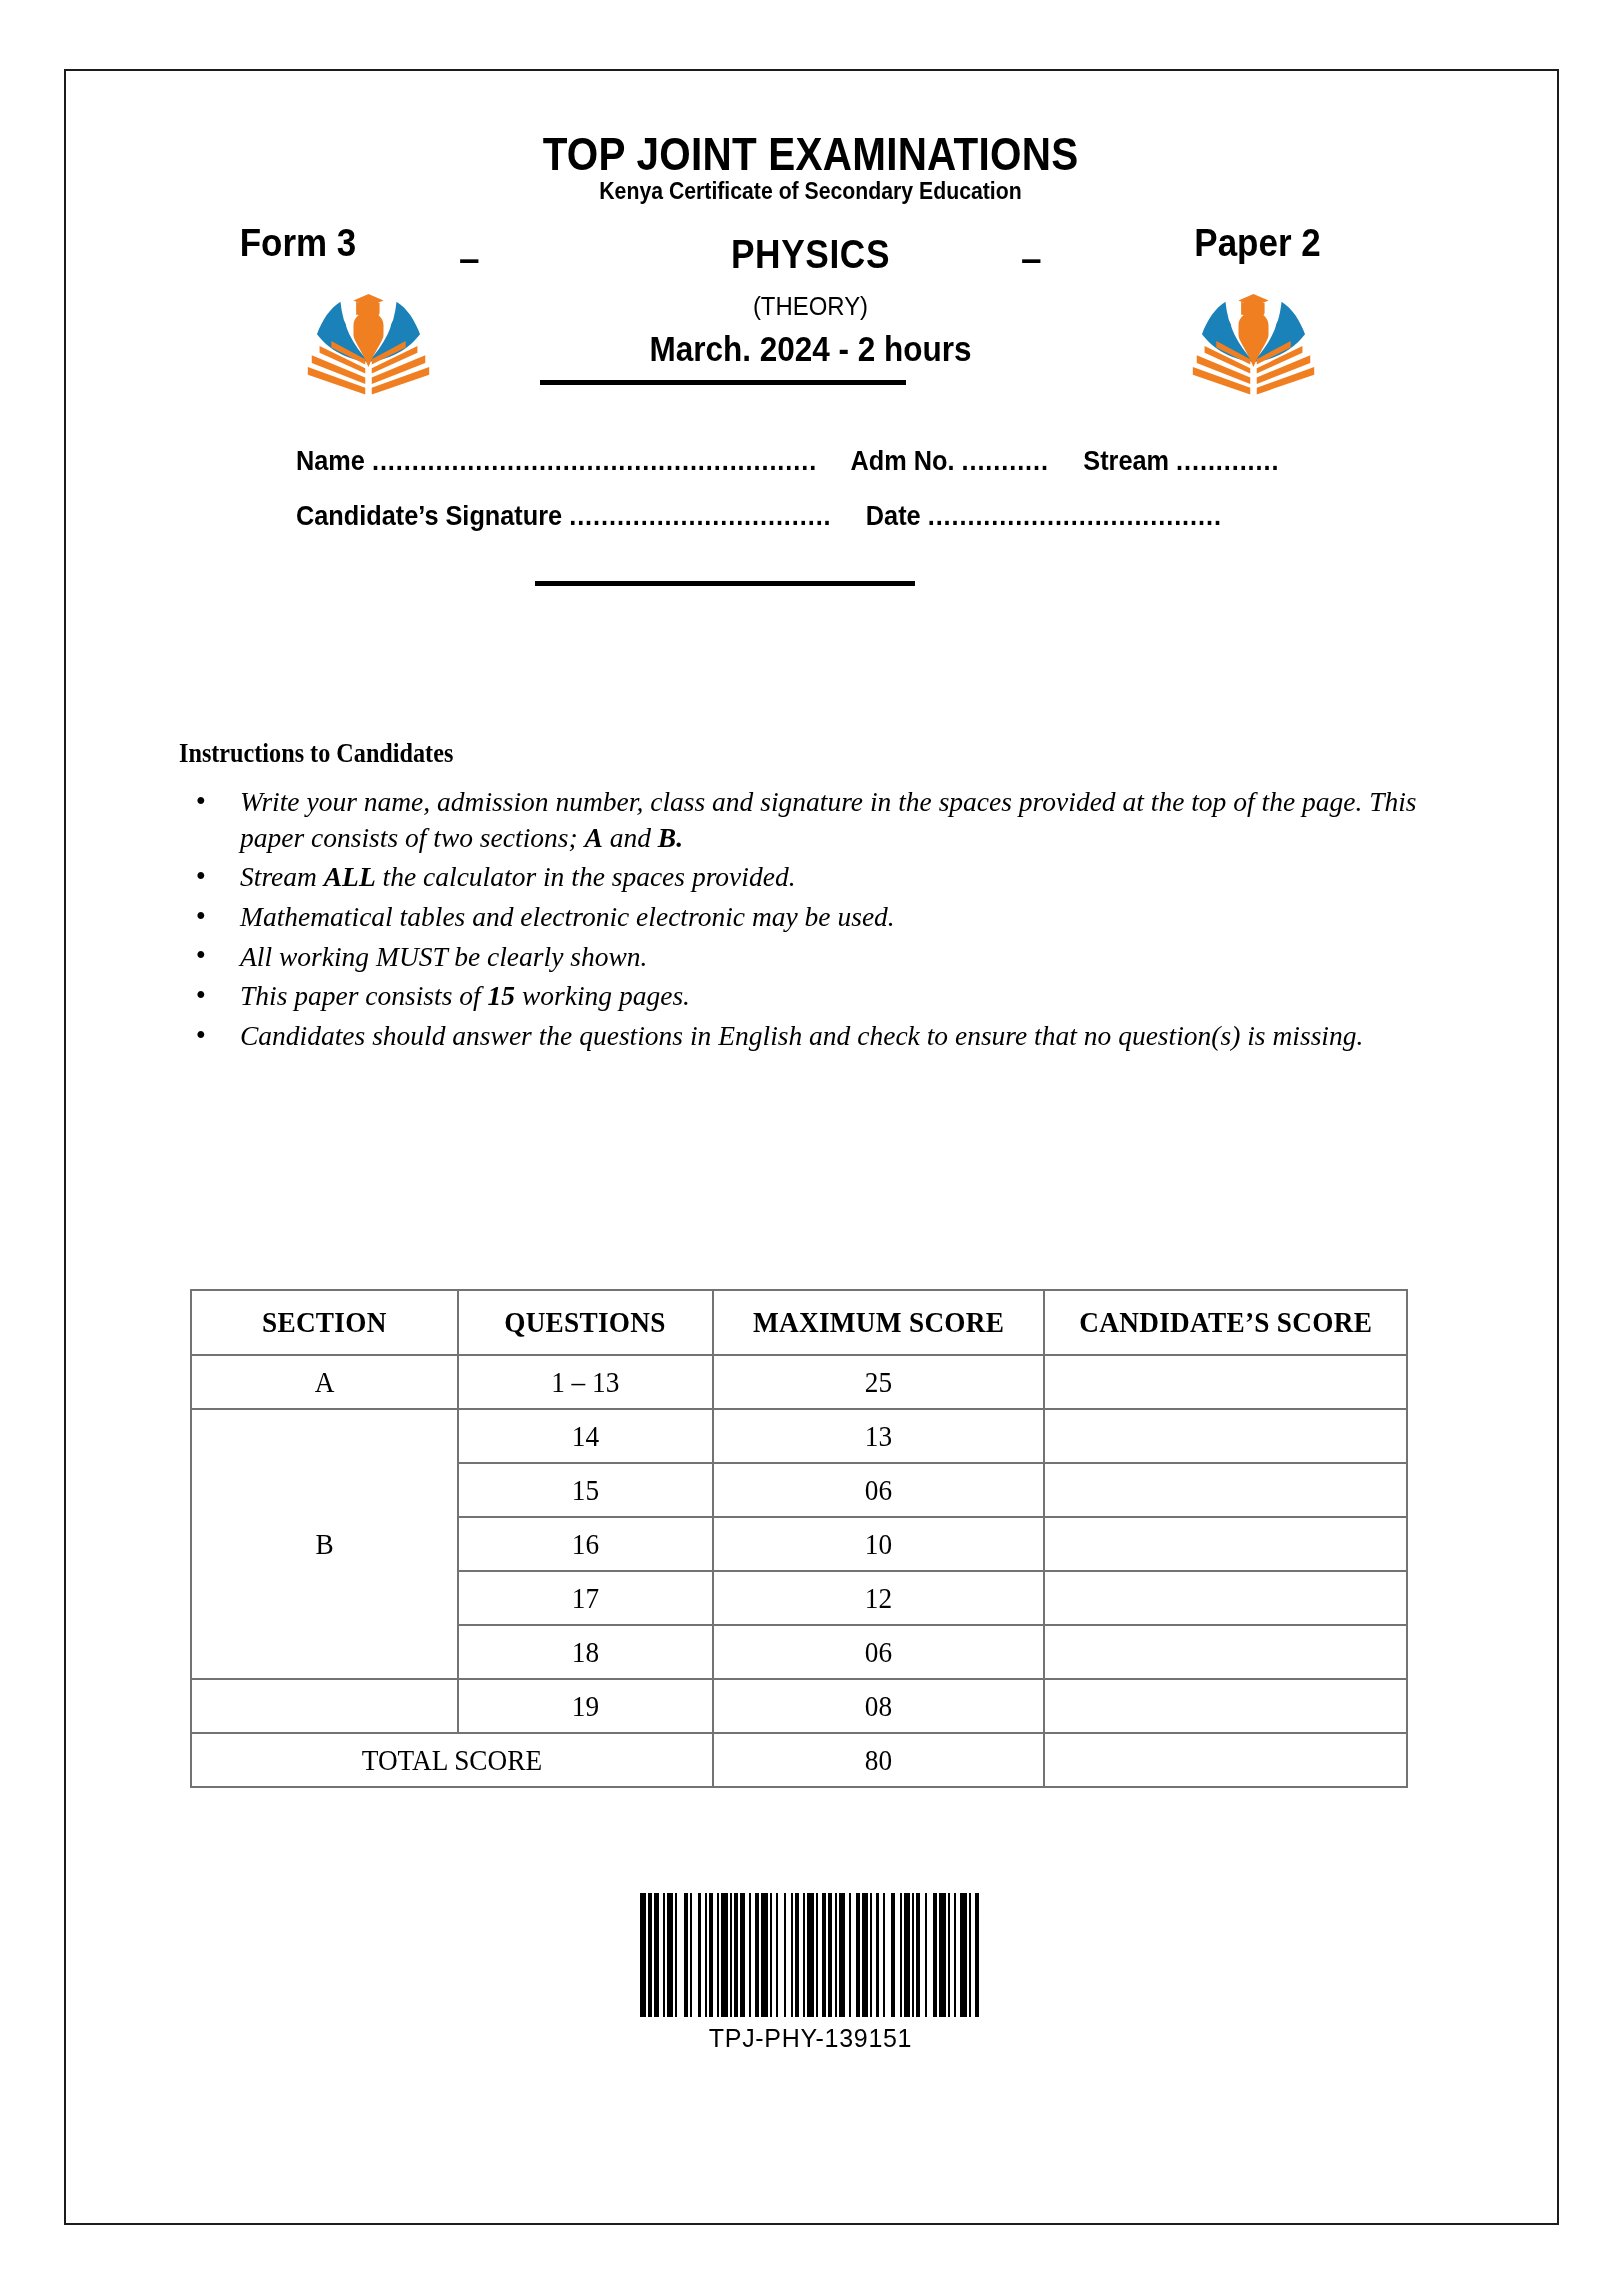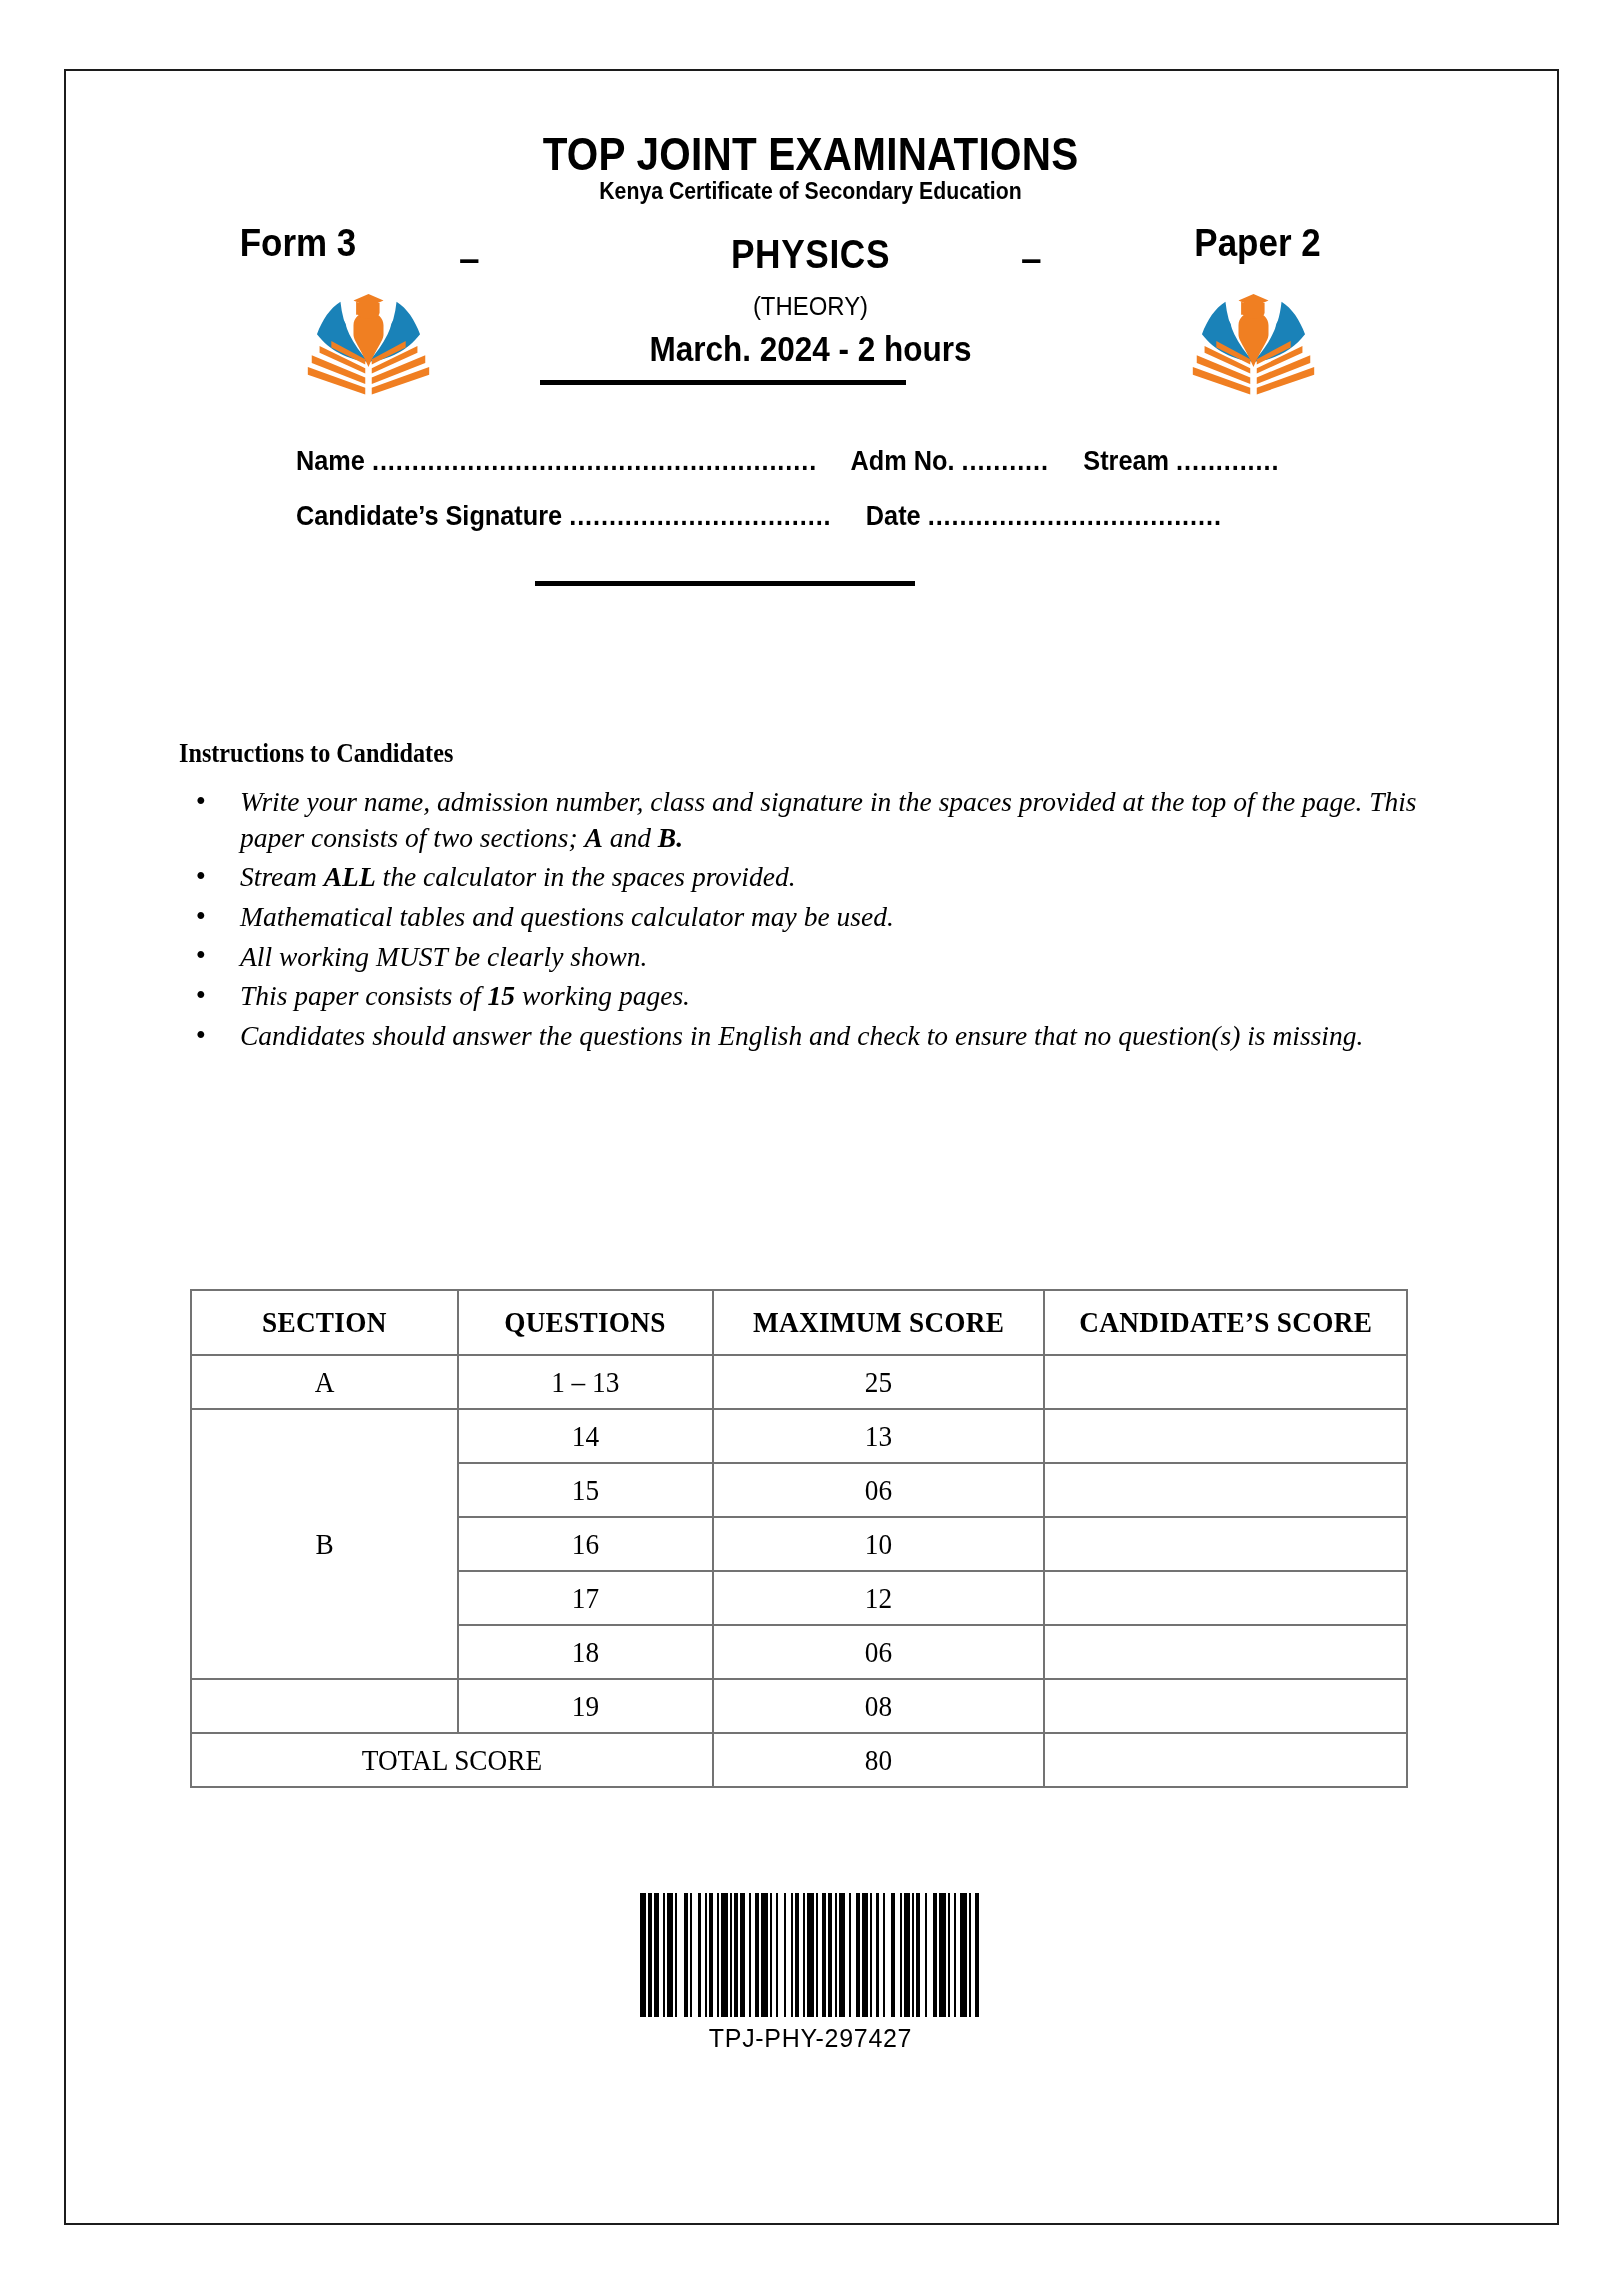--- a/index.html
+++ b/index.html
@@ -364,21 +364,21 @@
     </div>
 
     <div class="hrule" id="rule-2"></div>
   </div>
 
   <div id="instructions-heading">Instructions to Candidates</div>
 
   <ul id="instructions-list">
       <li><span class="bullet">•</span><span>Write your name, admission number, class and signature in the spaces provided at the top of the page.  This paper consists of two sections; </span><b>A</b><span> and </span><b>B.</b></li>
       <li><span class="bullet">•</span><span>Stream </span><b>ALL</b><span> the calculator in the spaces provided.</span></li>
-      <li><span class="bullet">•</span><span>Mathematical tables and questions calculator may be used.</span></li>
+      <li><span class="bullet">•</span><span>Mathematical tables and electronic electronic may be used.</span></li>
       <li><span class="bullet">•</span><span>All working MUST be clearly shown.</span></li>
       <li><span class="bullet">•</span><span>This paper consists of </span><b>15</b><span> working pages.</span></li>
       <li><span class="bullet">•</span><span>Candidates should answer the questions in English and check to ensure that no question(s) is missing.</span></li>
     </ul>
 
 
   <table id="score-table">
     <thead>
       <tr>
         <th class="col-section">
@@ -437,17 +437,17 @@
         <tr>
           <td class="total-label" colspan="2"><span>TOTAL SCORE</span></td>
           <td class="col-max total-max"><span>80</span></td>
           <td class="col-cand"><span></span></td>
         </tr>
       </tbody>
   </table>
 
   <div id="barcode-block">
     <div id="barcode-bars"><i style="width: 6.3px; background: rgb(0, 0, 0);"></i><i style="width: 2.1px; background: transparent;"></i><i style="width: 4.2px; background: rgb(0, 0, 0);"></i><i style="width: 2.1px; background: transparent;"></i><i style="width: 4.2px; background: rgb(0, 0, 0);"></i><i style="width: 4.2px; background: transparent;"></i><i style="width: 2.1px; background: rgb(0, 0, 0);"></i><i style="width: 2.1px; background: transparent;"></i><i style="width: 6.3px; background: rgb(0, 0, 0);"></i><i style="width: 2.1px; background: transparent;"></i><i style="width: 2.1px; background: rgb(0, 0, 0);"></i><i style="width: 6.3px; background: transparent;"></i><i style="width: 4.2px; background: rgb(0, 0, 0);"></i><i style="width: 2.1px; background: transparent;"></i><i style="width: 2.1px; background: rgb(0, 0, 0);"></i><i style="width: 6.3px; background: transparent;"></i><i style="width: 2.1px; background: rgb(0, 0, 0);"></i><i style="width: 4.2px; background: transparent;"></i><i style="width: 2.1px; background: rgb(0, 0, 0);"></i><i style="width: 2.1px; background: transparent;"></i><i style="width: 4.2px; background: rgb(0, 0, 0);"></i><i style="width: 4.2px; background: transparent;"></i><i style="width: 2.1px; background: rgb(0, 0, 0);"></i><i style="width: 2.1px; background: transparent;"></i><i style="width: 6.3px; background: rgb(0, 0, 0);"></i><i style="width: 2.1px; background: transparent;"></i><i style="width: 2.1px; background: rgb(0, 0, 0);"></i><i style="width: 2.1px; background: transparent;"></i><i style="width: 4.2px; background: rgb(0, 0, 0);"></i><i style="width: 2.1px; background: transparent;"></i><i style="width: 4.2px; background: rgb(0, 0, 0);"></i><i style="width: 4.2px; background: transparent;"></i><i style="width: 2.1px; background: rgb(0, 0, 0);"></i><i style="width: 4.2px; background: transparent;"></i><i style="width: 4.2px; background: rgb(0, 0, 0);"></i><i style="width: 2.1px; background: transparent;"></i><i style="width: 6.3px; background: rgb(0, 0, 0);"></i><i style="width: 2.1px; background: transparent;"></i><i style="width: 2.1px; background: rgb(0, 0, 0);"></i><i style="width: 4.2px; background: transparent;"></i><i style="width: 2.1px; background: rgb(0, 0, 0);"></i><i style="width: 6.3px; background: transparent;"></i><i style="width: 2.1px; background: rgb(0, 0, 0);"></i><i style="width: 4.2px; background: transparent;"></i><i style="width: 2.1px; background: rgb(0, 0, 0);"></i><i style="width: 2.1px; background: transparent;"></i><i style="width: 4.2px; background: rgb(0, 0, 0);"></i><i style="width: 4.2px; background: transparent;"></i><i style="width: 2.1px; background: rgb(0, 0, 0);"></i><i style="width: 2.1px; background: transparent;"></i><i style="width: 6.3px; background: rgb(0, 0, 0);"></i><i style="width: 2.1px; background: transparent;"></i><i style="width: 2.1px; background: rgb(0, 0, 0);"></i><i style="width: 4.2px; background: transparent;"></i><i style="width: 4.2px; background: rgb(0, 0, 0);"></i><i style="width: 2.1px; background: transparent;"></i><i style="width: 4.2px; background: rgb(0, 0, 0);"></i><i style="width: 2.1px; background: transparent;"></i><i style="width: 2.1px; background: rgb(0, 0, 0);"></i><i style="width: 2.1px; background: transparent;"></i><i style="width: 6.3px; background: rgb(0, 0, 0);"></i><i style="width: 4.2px; background: transparent;"></i><i style="width: 2.1px; background: rgb(0, 0, 0);"></i><i style="width: 4.2px; background: transparent;"></i><i style="width: 4.2px; background: rgb(0, 0, 0);"></i><i style="width: 2.1px; background: transparent;"></i><i style="width: 6.3px; background: rgb(0, 0, 0);"></i><i style="width: 2.1px; background: transparent;"></i><i style="width: 2.1px; background: rgb(0, 0, 0);"></i><i style="width: 4.2px; background: transparent;"></i><i style="width: 2.1px; background: rgb(0, 0, 0);"></i><i style="width: 4.2px; background: transparent;"></i><i style="width: 2.1px; background: rgb(0, 0, 0);"></i><i style="width: 6.3px; background: transparent;"></i><i style="width: 4.2px; background: rgb(0, 0, 0);"></i><i style="width: 4.2px; background: transparent;"></i><i style="width: 2.1px; background: rgb(0, 0, 0);"></i><i style="width: 2.1px; background: transparent;"></i><i style="width: 6.3px; background: rgb(0, 0, 0);"></i><i style="width: 2.1px; background: transparent;"></i><i style="width: 2.1px; background: rgb(0, 0, 0);"></i><i style="width: 2.1px; background: transparent;"></i><i style="width: 4.2px; background: rgb(0, 0, 0);"></i><i style="width: 4.2px; background: transparent;"></i><i style="width: 2.1px; background: rgb(0, 0, 0);"></i><i style="width: 6.3px; background: transparent;"></i><i style="width: 4.2px; background: rgb(0, 0, 0);"></i><i style="width: 2.1px; background: transparent;"></i><i style="width: 6.3px; background: rgb(0, 0, 0);"></i><i style="width: 2.1px; background: transparent;"></i><i style="width: 2.1px; background: rgb(0, 0, 0);"></i><i style="width: 4.2px; background: transparent;"></i><i style="width: 2.1px; background: rgb(0, 0, 0);"></i><i style="width: 4.2px; background: transparent;"></i><i style="width: 6.3px; background: rgb(0, 0, 0);"></i><i style="width: 2.1px; background: transparent;"></i><i style="width: 2.1px; background: rgb(0, 0, 0);"></i><i style="width: 4.2px; background: transparent;"></i><i style="width: 4.2px; background: rgb(0, 0, 0);"></i><i style="width: 2.1px; background: transparent;"></i></div>
-    <div id="barcode-text">TPJ-PHY-297427</div>
+    <div id="barcode-text">TPJ-PHY-139151</div>
   </div>
 
 </div>
 
 
 </body></html>

